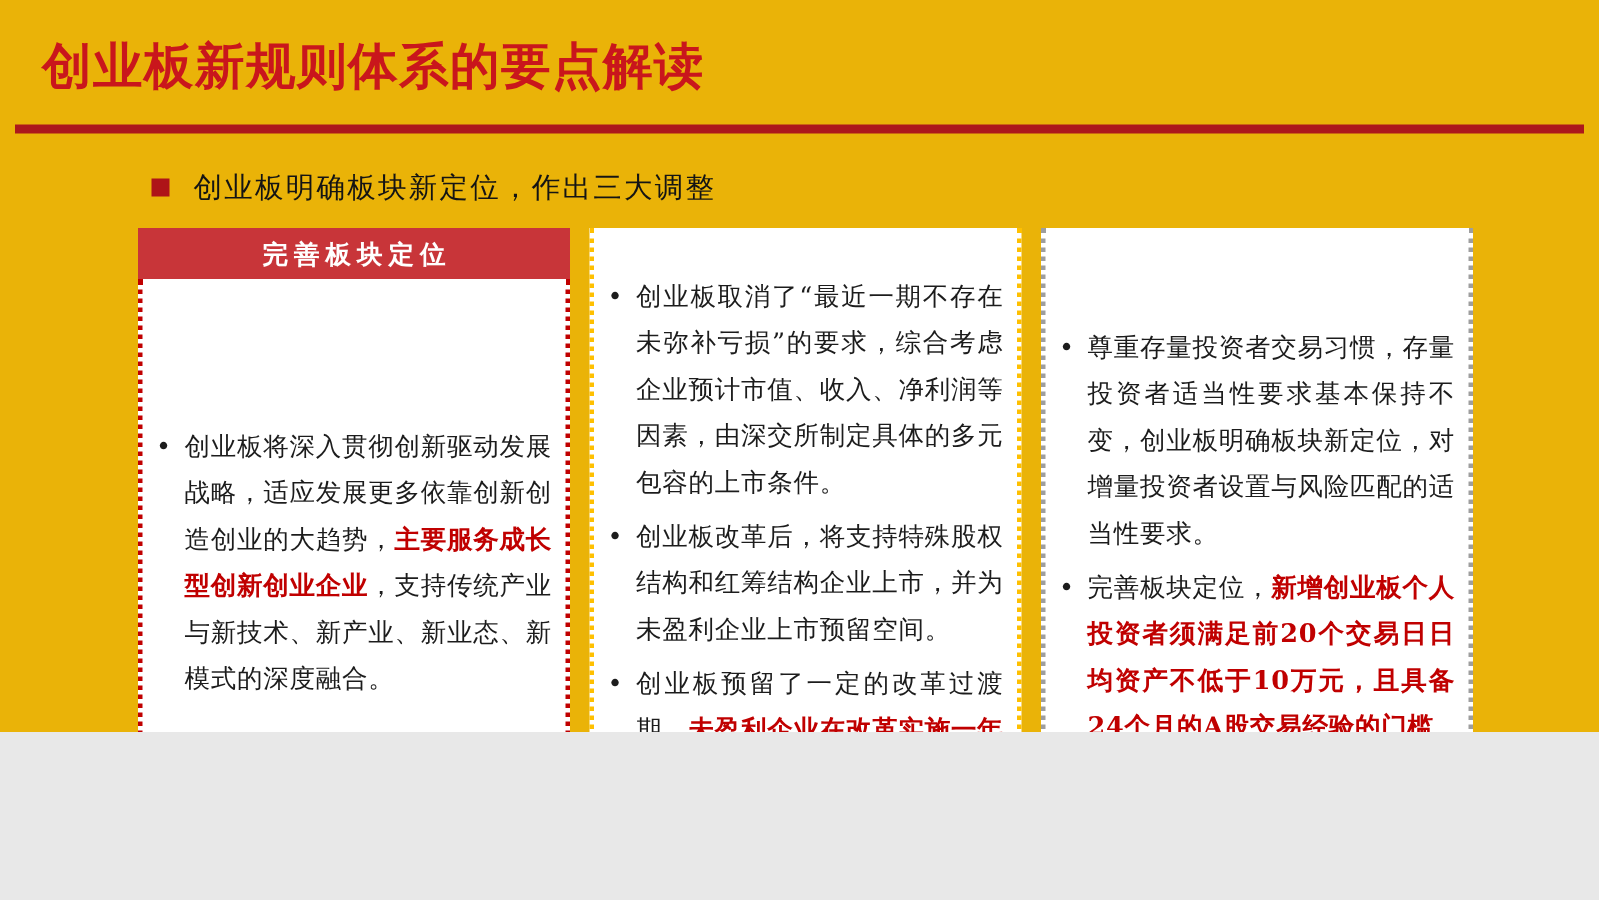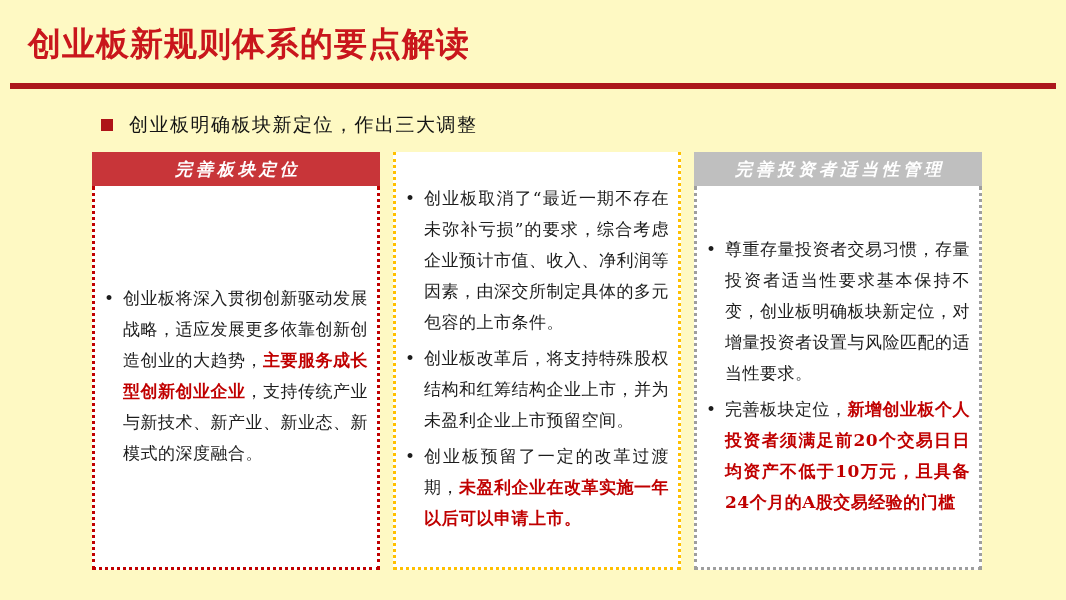--- a/index.html
+++ b/index.html
@@ -1,36 +1,36 @@
 <!DOCTYPE html>
 <html><head>
 <meta charset="utf-8">
 <style>
   html,body{margin:0;padding:0;background:#e8e8e8;}
   .slide{
-    position:relative;width:1066px;height:600px;background:#fef9c3;overflow:hidden;
+    position:relative;width:1066px;height:488px;background:#eab308;overflow:hidden;
     font-family:"DejaVu Serif","Liberation Serif",serif;
   }
   .page-title{
     position:absolute;left:28px;top:22px;
     font-family:"DejaVu Sans","Liberation Sans",sans-serif;
     font-weight:700;font-size:33px;letter-spacing:1px;
   }
   .title-rule{position:absolute;left:10px;right:10px;top:83px;height:6px;}
   .heading-row{position:absolute;left:101px;top:112px;display:flex;align-items:center;gap:16px;}
   .heading-sq{width:12px;height:12px;flex:none;}
   .heading-text{font-size:19px;color:#141414;letter-spacing:1.5px;}
   .columns{
     position:absolute;left:92px;top:152px;width:890px;height:418px;
     display:flex;gap:13px;
   }
   .col{flex:1;display:flex;flex-direction:column;min-width:0;}
   .col-header{
     height:34px;flex:none;display:flex;align-items:center;justify-content:center;
-    color:#ffffff;font-weight:700;font-size:17px;letter-spacing:4px;text-indent:4px;font-style:italic;
+    color:#ffffff;font-weight:700;font-size:17px;letter-spacing:4px;text-indent:4px;
   }
   .col-body{
     flex:1;border:3px dotted #999;border-top:none;
     padding:8px 9px 10px 9px;
     display:flex;flex-direction:column;justify-content:center;row-gap:5px;
     background:#ffffff;
   }
   .bullet{display:flex;font-size:17px;line-height:31px;color:#1c1c1c;letter-spacing:0.5px;}
   .dot{width:19px;flex:none;}
   .bullet-text{flex:1;text-align:justify;}
@@ -66,21 +66,20 @@
             <span class="dot">•</span>
             <span class="bullet-text"><span>创业板改革后，将支持特殊股权结构和红筹结构企业上市，并为未盈利企业上市预留空间。</span></span>
           </div>
           <div class="bullet">
             <span class="dot">•</span>
             <span class="bullet-text"><span>创业板预留了一定的改革过渡期，</span><span class="em" style="color: rgb(192, 0, 0);">未盈利企业在改革实施一年以后可以申请上市。</span></span>
           </div>
         </div>
       </div>
       <div class="col">
-        <div class="col-header" style="background: rgb(191, 191, 191);">完善投资者适当性管理</div>
         <div class="col-body" style="border-color: rgb(158, 158, 158);">
           <div class="bullet">
             <span class="dot">•</span>
             <span class="bullet-text"><span>尊重存量投资者交易习惯，存量投资者适当性要求基本保持不变，创业板明确板块新定位，对增量投资者设置与风险匹配的适当性要求。</span></span>
           </div>
           <div class="bullet">
             <span class="dot">•</span>
             <span class="bullet-text"><span>完善板块定位，</span><span class="em" style="color: rgb(192, 0, 0); margin-top: 20px;">新增创业板个人投资者须满足前20个交易日日均资产不低于10万元，且具备24个月的A股交易经验的门槛</span></span>
           </div>
         </div>

